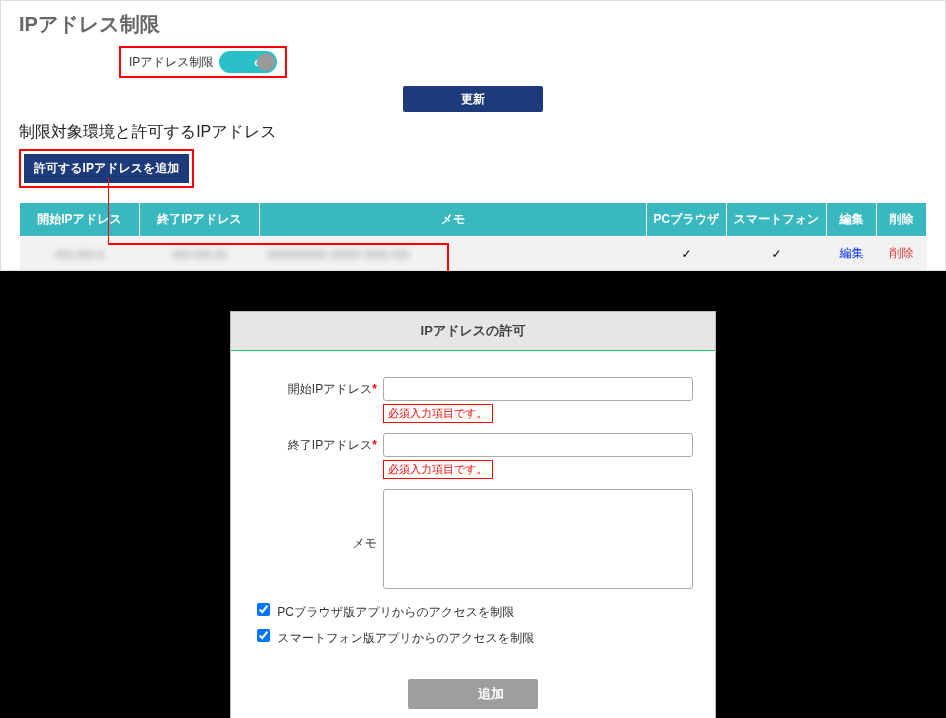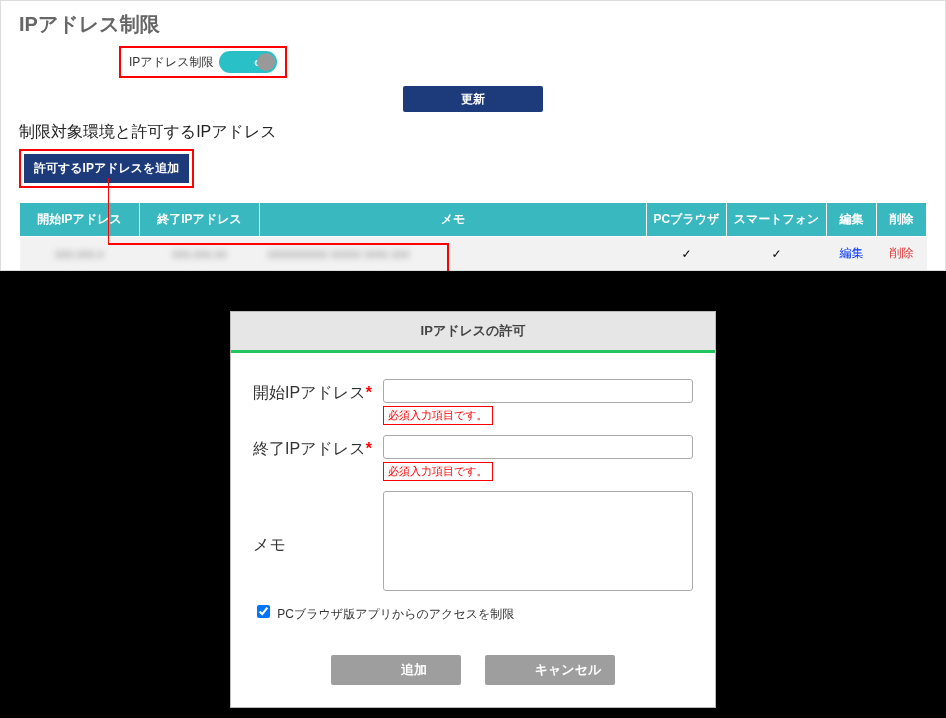--- a/index.html
+++ b/index.html
@@ -32,25 +32,25 @@
 .col-del { width:50px; }
 .blur { filter: blur(3px); color:#888; }
 .check { color:#000; }
 .link-edit { color:#0030ff; }
 .link-del { color:#e03030; }
 
 .arrow-svg { position:absolute; left:108px; top:150px; pointer-events:none; }
 
 .dialog-area { background:#000; padding:40px 0 30px 0; display:flex; justify-content:center; position:relative; }
 .dialog { background:#fff; border:1px solid #bbb; width:486px; }
-.dialog-title { background:#e6e6e6; text-align:center; font-size:13px; font-weight:bold; color:#444; padding:10px 0; border-bottom:3px solid #22c55e; }
+.dialog-title { background:#e6e6e6; text-align:center; font-size:13px; font-weight:bold; color:#444; padding:10px 0; border-bottom:1px solid #22c55e; }
 .dialog-body { padding:26px 22px 10px 22px; }
 .form-row { display:flex; align-items:flex-start; margin-bottom:10px; }
 .form-row.tall { align-items:center; }
-.form-label { width:130px; text-align:left; font-size:16px; color:#333; padding-right:6px; padding-top:4px; }
+.form-label { width:130px; text-align:right; font-size:12px; color:#333; padding-right:6px; padding-top:4px; }
 .req { color:#ff0000; font-weight:bold; }
 .form-field { flex:1; }
 .form-field input[type=text] { width:100%; height:24px; border:1px solid #aaa; border-radius:3px; padding:0 6px; font-size:12px; }
 .form-field textarea { width:100%; height:100px; border:1px solid #aaa; border-radius:3px; padding:6px; font-size:12px; resize:none; }
 .err-box { display:inline-block; border:1px solid #ff0000; color:#ff0000; font-size:11px; padding:1px 4px; margin-top:3px; }
 .check-row { font-size:12px; color:#333; margin:8px 0 4px 4px; }
 .check-row input { margin-right:4px; }
 .dialog-buttons { display:flex; justify-content:center; gap:24px; padding:18px 0 22px 0; }
 .dbtn { width:130px; height:30px; background:#9e9e9e; color:#fff; border:none; font-size:13px; font-weight:bold; border-radius:2px;padding-left:36px; }
 
@@ -146,22 +146,25 @@
           </div>
           <div class="form-field">
             <textarea style=""></textarea>
           </div>
         </div>
 
         <div class="check-row">
           <input type="checkbox" checked="" style="">
           <span>PCブラウザ版アプリからのアクセスを制限</span>
         </div>
+        <div class="check-row">
+          <input type="checkbox" checked="" style="">
+          <span>スマートフォン版アプリからのアクセスを制限</span>
+        </div>
 
       </div>
       <div class="dialog-buttons">
         <button class="dbtn">追加</button>
-        <button class="dbtn">キャンセル</button>
       </div>
     </div>
   </div>
 
 </div>
 
 </body></html>

